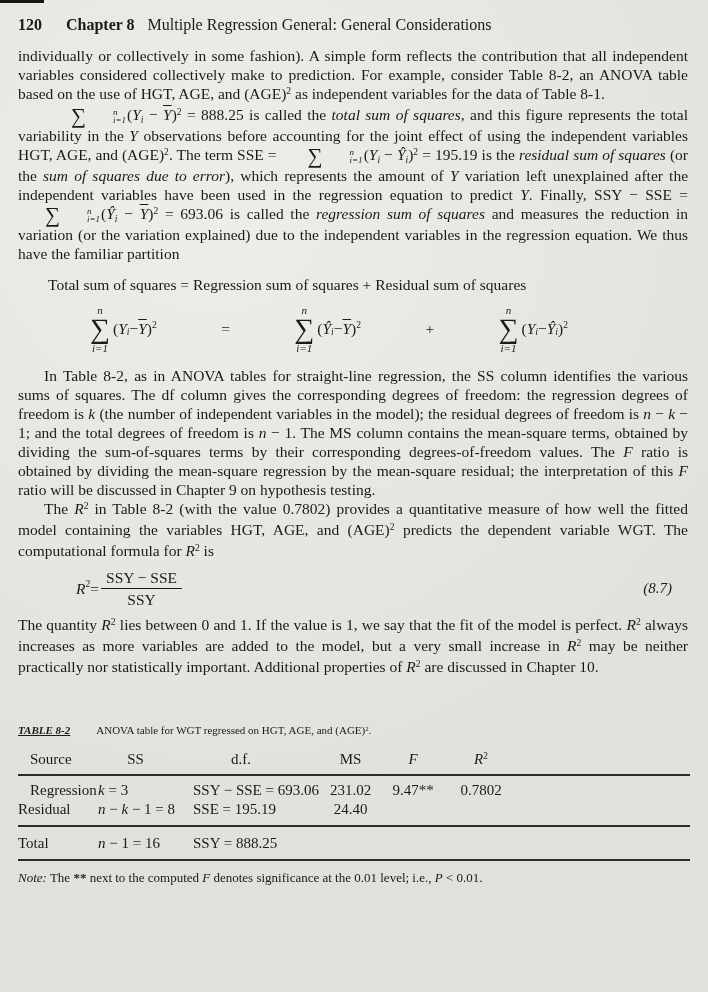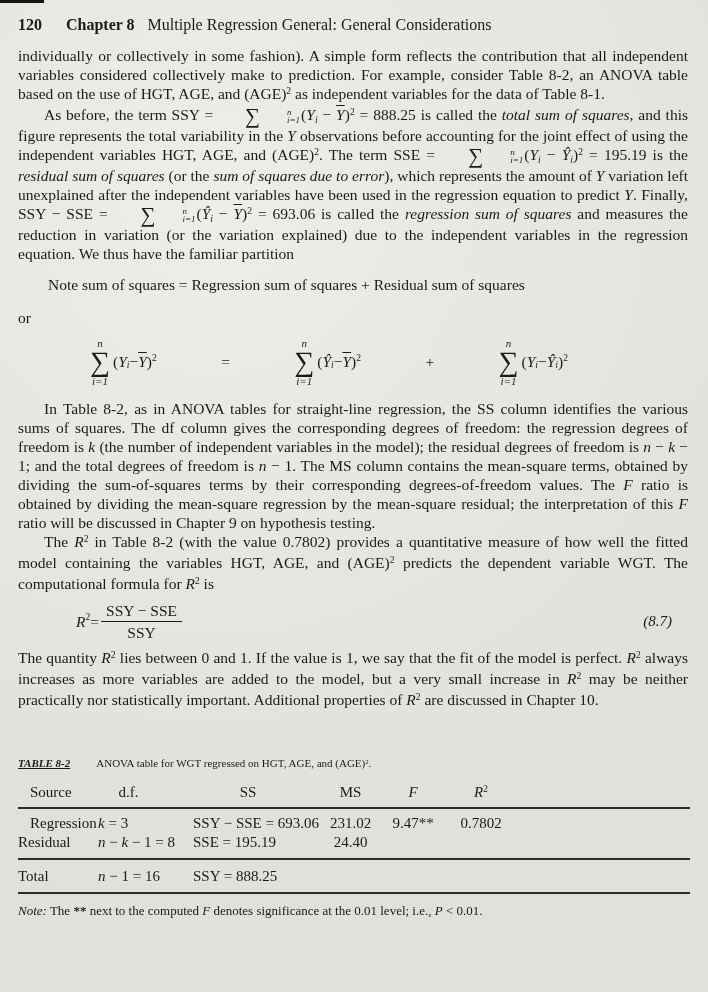--- a/index.html
+++ b/index.html
@@ -67,43 +67,42 @@
 
 <div class="page">
   <div class="scan-mark"></div>
 
   <div class="pg-header">
     <span class="pg-num">120</span><span class="chap">Chapter 8</span><span class="chap-title">Multiple Regression General: General Considerations</span>
   </div>
 
   <p class="body"><span class="">individually or collectively in some fashion). A simple form reflects the contribution that all independent variables considered collectively make to prediction. For example, consider Table 8-2, an ANOVA table based on the use of HGT, AGE, and (AGE)</span><span class="st-sup">2</span><span class=""> as independent variables for the data of Table 8-1.</span></p>
 
-  <p class="body indent"><span class="">As before, the term SSY = </span><span class="sum-inline">
+  <p class="body indent"><span class="sum-inline">
         <span class="sigma">∑</span>
         <span class="limcol">
           <span class="lim">n</span>
           <span class="lim">i=1</span>
         </span>
       </span><span class="">(</span><span class="st-i">Y</span><span class="st-i st-sub">i</span><span class=""> − </span><span class="st-i st-ol">Y</span><span class="">)</span><span class="st-sup">2</span><span class=""> = 888.25 is called the </span><span class="st-i">total sum of squares</span><span class="">, and this figure represents the total variability in the </span><span class="st-i">Y</span><span class=""> observations before accounting for the joint effect of using the independent variables HGT, AGE, and (AGE)</span><span class="st-sup">2</span><span class="">. The term SSE = </span><span class="sum-inline">
         <span class="sigma">∑</span>
         <span class="limcol">
           <span class="lim">n</span>
           <span class="lim">i=1</span>
         </span>
       </span><span class="">(</span><span class="st-i">Y</span><span class="st-i st-sub">i</span><span class=""> − </span><span class="st-i">Ŷ</span><span class="st-i st-sub">i</span><span class="">)</span><span class="st-sup">2</span><span class=""> = 195.19 is the </span><span class="st-i">residual sum of squares</span><span class=""> (or the </span><span class="st-i">sum of squares due to error</span><span class="">), which represents the amount of </span><span class="st-i">Y</span><span class=""> variation left unexplained after the independent variables have been used in the regression equation to predict </span><span class="st-i">Y</span><span class="">. Finally, SSY − SSE = </span><span class="sum-inline">
         <span class="sigma">∑</span>
         <span class="limcol">
           <span class="lim">n</span>
           <span class="lim">i=1</span>
         </span>
       </span><span class="">(</span><span class="st-i">Ŷ</span><span class="st-i st-sub">i</span><span class=""> − </span><span class="st-i st-ol">Y</span><span class="">)</span><span class="st-sup">2</span><span class=""> = 693.06 is called the </span><span class="st-i">regression sum of squares</span><span class=""> and measures the reduction in variation (or the variation explained) due to the independent variables in the regression equation. We thus have the familiar partition</span></p>
 
-  <div class="partition">Note sum of squares = Regression sum of squares + Residual sum of squares</div>
-
-  <div class="or-line">or</div>
+  <div class="partition">Total sum of squares = Regression sum of squares + Residual sum of squares</div>
+
 
   <div class="display-eq">
     <span class="eq-term">
         <span class="sum-disp">
           <span class="lim">n</span>
           <span class="sigma">∑</span>
           <span class="lim">i=1</span>
         </span>
         <span class=""> (</span>
         <span class="st-i">Y</span>
@@ -165,22 +164,22 @@
 
   <p class="body"><span class="">The quantity </span><span class="st-i">R</span><span class="st-sup">2</span><span class=""> lies between 0 and 1. If the value is 1, we say that the fit of the model is perfect. </span><span class="st-i">R</span><span class="st-sup">2</span><span class=""> always increases as more variables are added to the model, but a very small increase in </span><span class="st-i">R</span><span class="st-sup">2</span><span class=""> may be neither practically nor statistically important. Additional properties of </span><span class="st-i">R</span><span class="st-sup">2</span><span class=""> are discussed in Chapter 10.</span></p>
 
   <div class="tbl">
     <div class="tbl-caption">
       <span class="cap-label">TABLE 8-2</span><span class="cap-text"><span class="">ANOVA table for WGT regressed on HGT, AGE, and (AGE)</span><span class="st-sup">2</span><span class="">.</span></span>
     </div>
 
     <div class="tbl-grid">
       <div class="th c1"><span class="">Source</span></div>
+      <div class="th c3"><span class="">SS</span></div>
       <div class="th c2"><span class="">d.f.</span></div>
-      <div class="th c3"><span class="">SS</span></div>
       <div class="th c4"><span class="">MS</span></div>
       <div class="th c5"><span class="st-i">F</span></div>
       <div class="th c6"><span class="st-i">R</span><span class="st-sup">2</span></div>
       <div class="th"></div>
 
       <div class="rule"></div>
 
       <div class="row r1">
         <div class="td c1"><span class="">Regression</span></div>
         <div class="td c2"><span class="st-i">k</span><span class=""> = 3</span></div>

